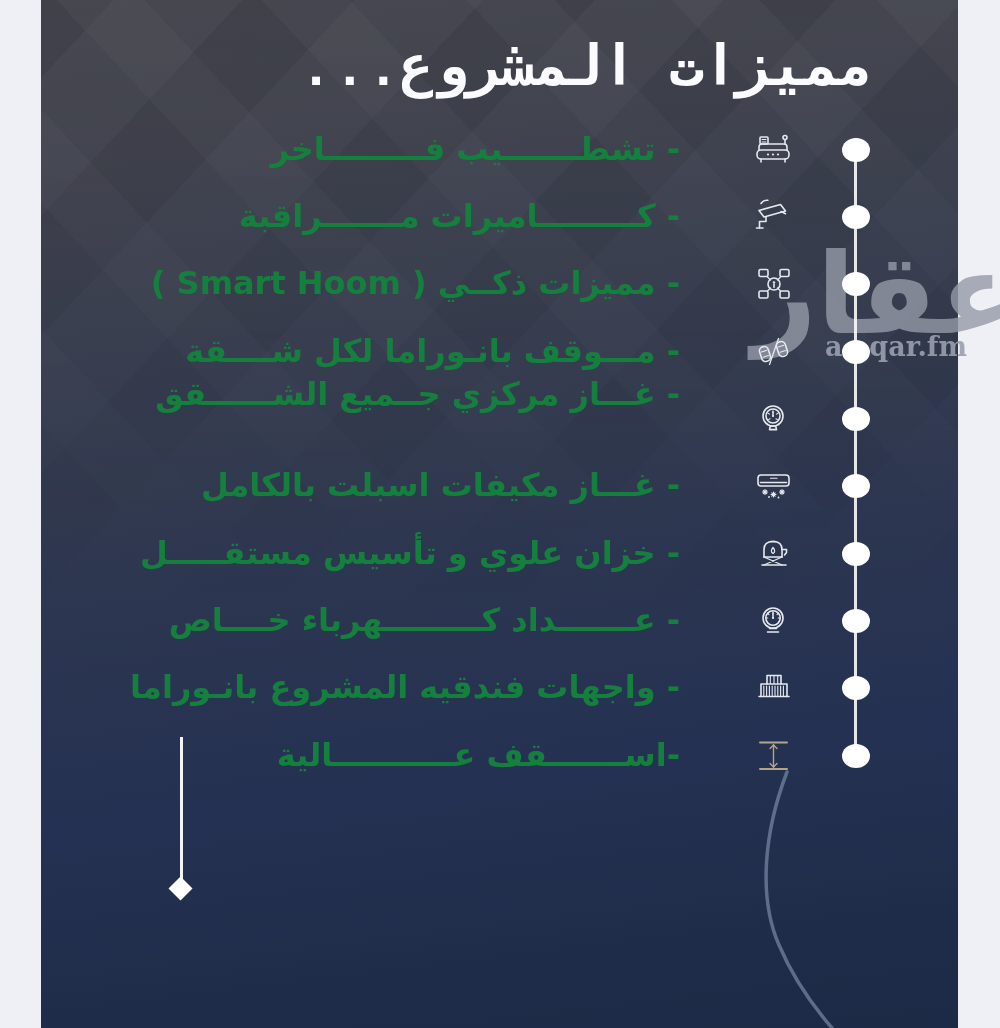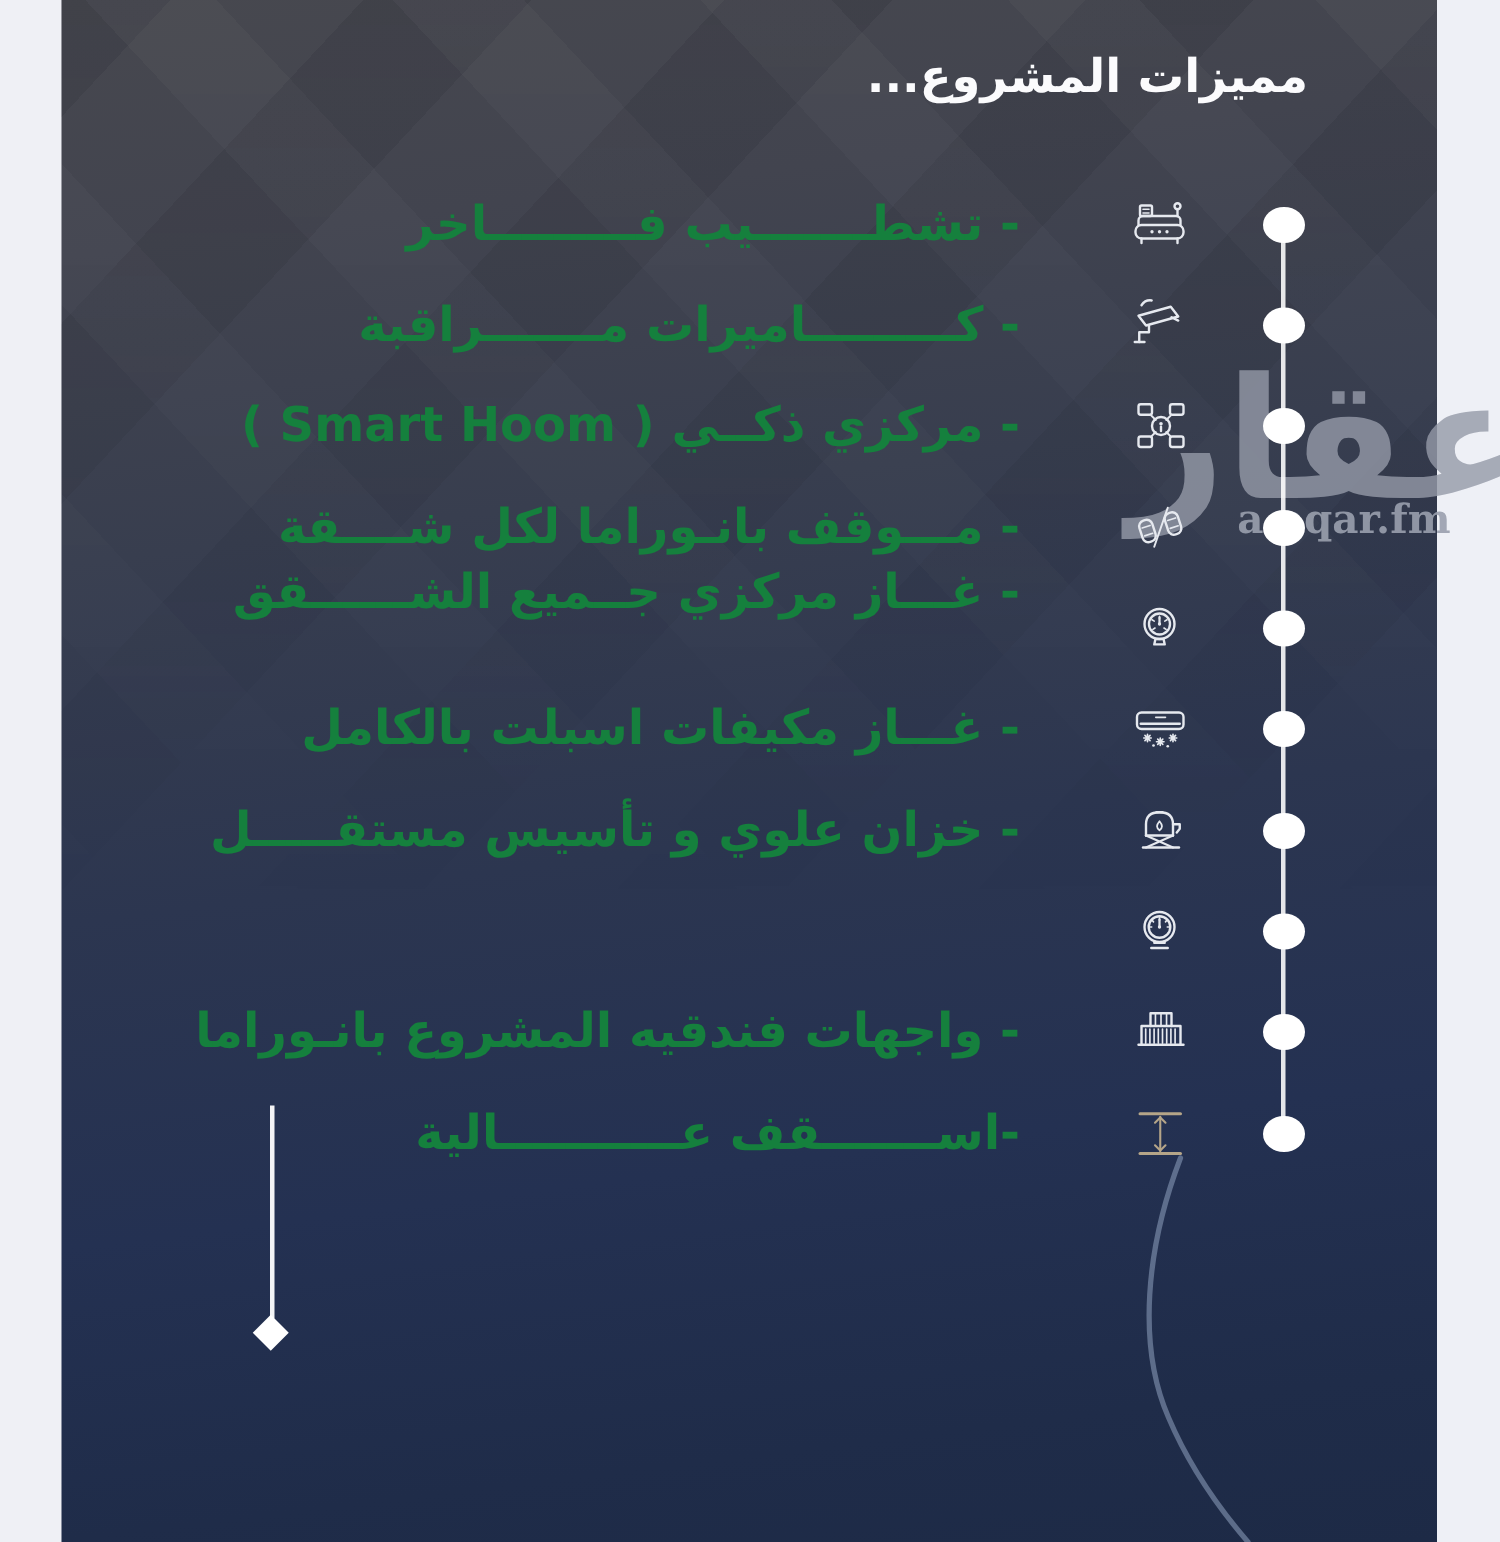--- a/index.html
+++ b/index.html
@@ -24,21 +24,21 @@
 
   
   .wm-logo{position:absolute;top:238px;right:-16px;z-index:3;
     font-size:112px;font-weight:700;line-height:1;color:#959aa8;opacity:.8;
     direction:rtl;white-space:nowrap;letter-spacing:-2px;}
   .wm-site{position:absolute;top:331px;right:33px;z-index:3;
     font-family:"DejaVu Serif",serif;font-weight:700;font-size:27px;color:#9aa0ae;opacity:.9;}
 
   
   .title{position:absolute;top:33px;right:128px;z-index:5;direction:rtl;
-    font-size:31px;font-weight:700;color:#fbfbfd;white-space:nowrap;}
+    font-size:56px;font-weight:700;color:#fbfbfd;white-space:nowrap;font-family:Liberation Mono, monospace;}
 
   
   .tl-line{position:absolute;left:854px;top:150px;width:2.5px;height:606px;
     background:rgba(255,255,255,.88);z-index:4;}
   .tl-dot{position:absolute;left:842px;width:28px;height:24px;border-radius:50%;
     background:#ffffff;z-index:5;transform:translateY(-50%);}
 
   
   .feat-icon{position:absolute;left:750px;width:48px;height:48px;z-index:5;transform:translateY(-50%);}
   .feat-icon svg{display:block;}
@@ -227,24 +227,25 @@
         <path d="M10 37 h27"></path>
         <path d="M23.5 12.5 v23" stroke-width="1.4"></path>
         <path d="M20 16.5 l3.5 -3.5 L27 16.5" stroke-width="1.4"></path>
         <path d="M20 31.5 l3.5 3.5 L27 31.5" stroke-width="1.4"></path>
       </g>
     </svg>
   </div>
 
   <div class="feat-text" style="top:150px">- تشطـــــــيب فـــــــــاخر</div>
   <div class="feat-text" style="top:217px">- كـــــــــاميرات مـــــــراقبة</div>
-  <div class="feat-text" style="top:284px">- مركزي ذكــي ( Smart Hoom )</div>
+  <div class="feat-text" style="top:284px">- مميزات ذكــي ( Smart Hoom )</div>
   <div class="feat-text" style="top:352px">- مـــوقف بانـوراما لكل شــــقة</div>
   <div class="feat-text" style="top:395px">- غـــاز مركزي جــميع الشــــــقق</div>
   <div class="feat-text" style="top:486px">- غـــاز مكيفات اسبلت بالكامل</div>
   <div class="feat-text" style="top:554px">- خزان علوي و تأسيس مستقـــــل</div>
+  <div class="feat-text" style="top:621px">- عـــــــداد كـــــــــهرباء خــــاص</div>
   <div class="feat-text" style="top:688px">- واجهات فندقيه المشروع بانـوراما</div>
   <div class="feat-text" style="top:756px">-اســـــــقف عـــــــــــالية</div>
 
   <div class="plumb-line"></div>
   <div class="plumb-diamond"></div>
 
 </div>
 
 </body></html>

